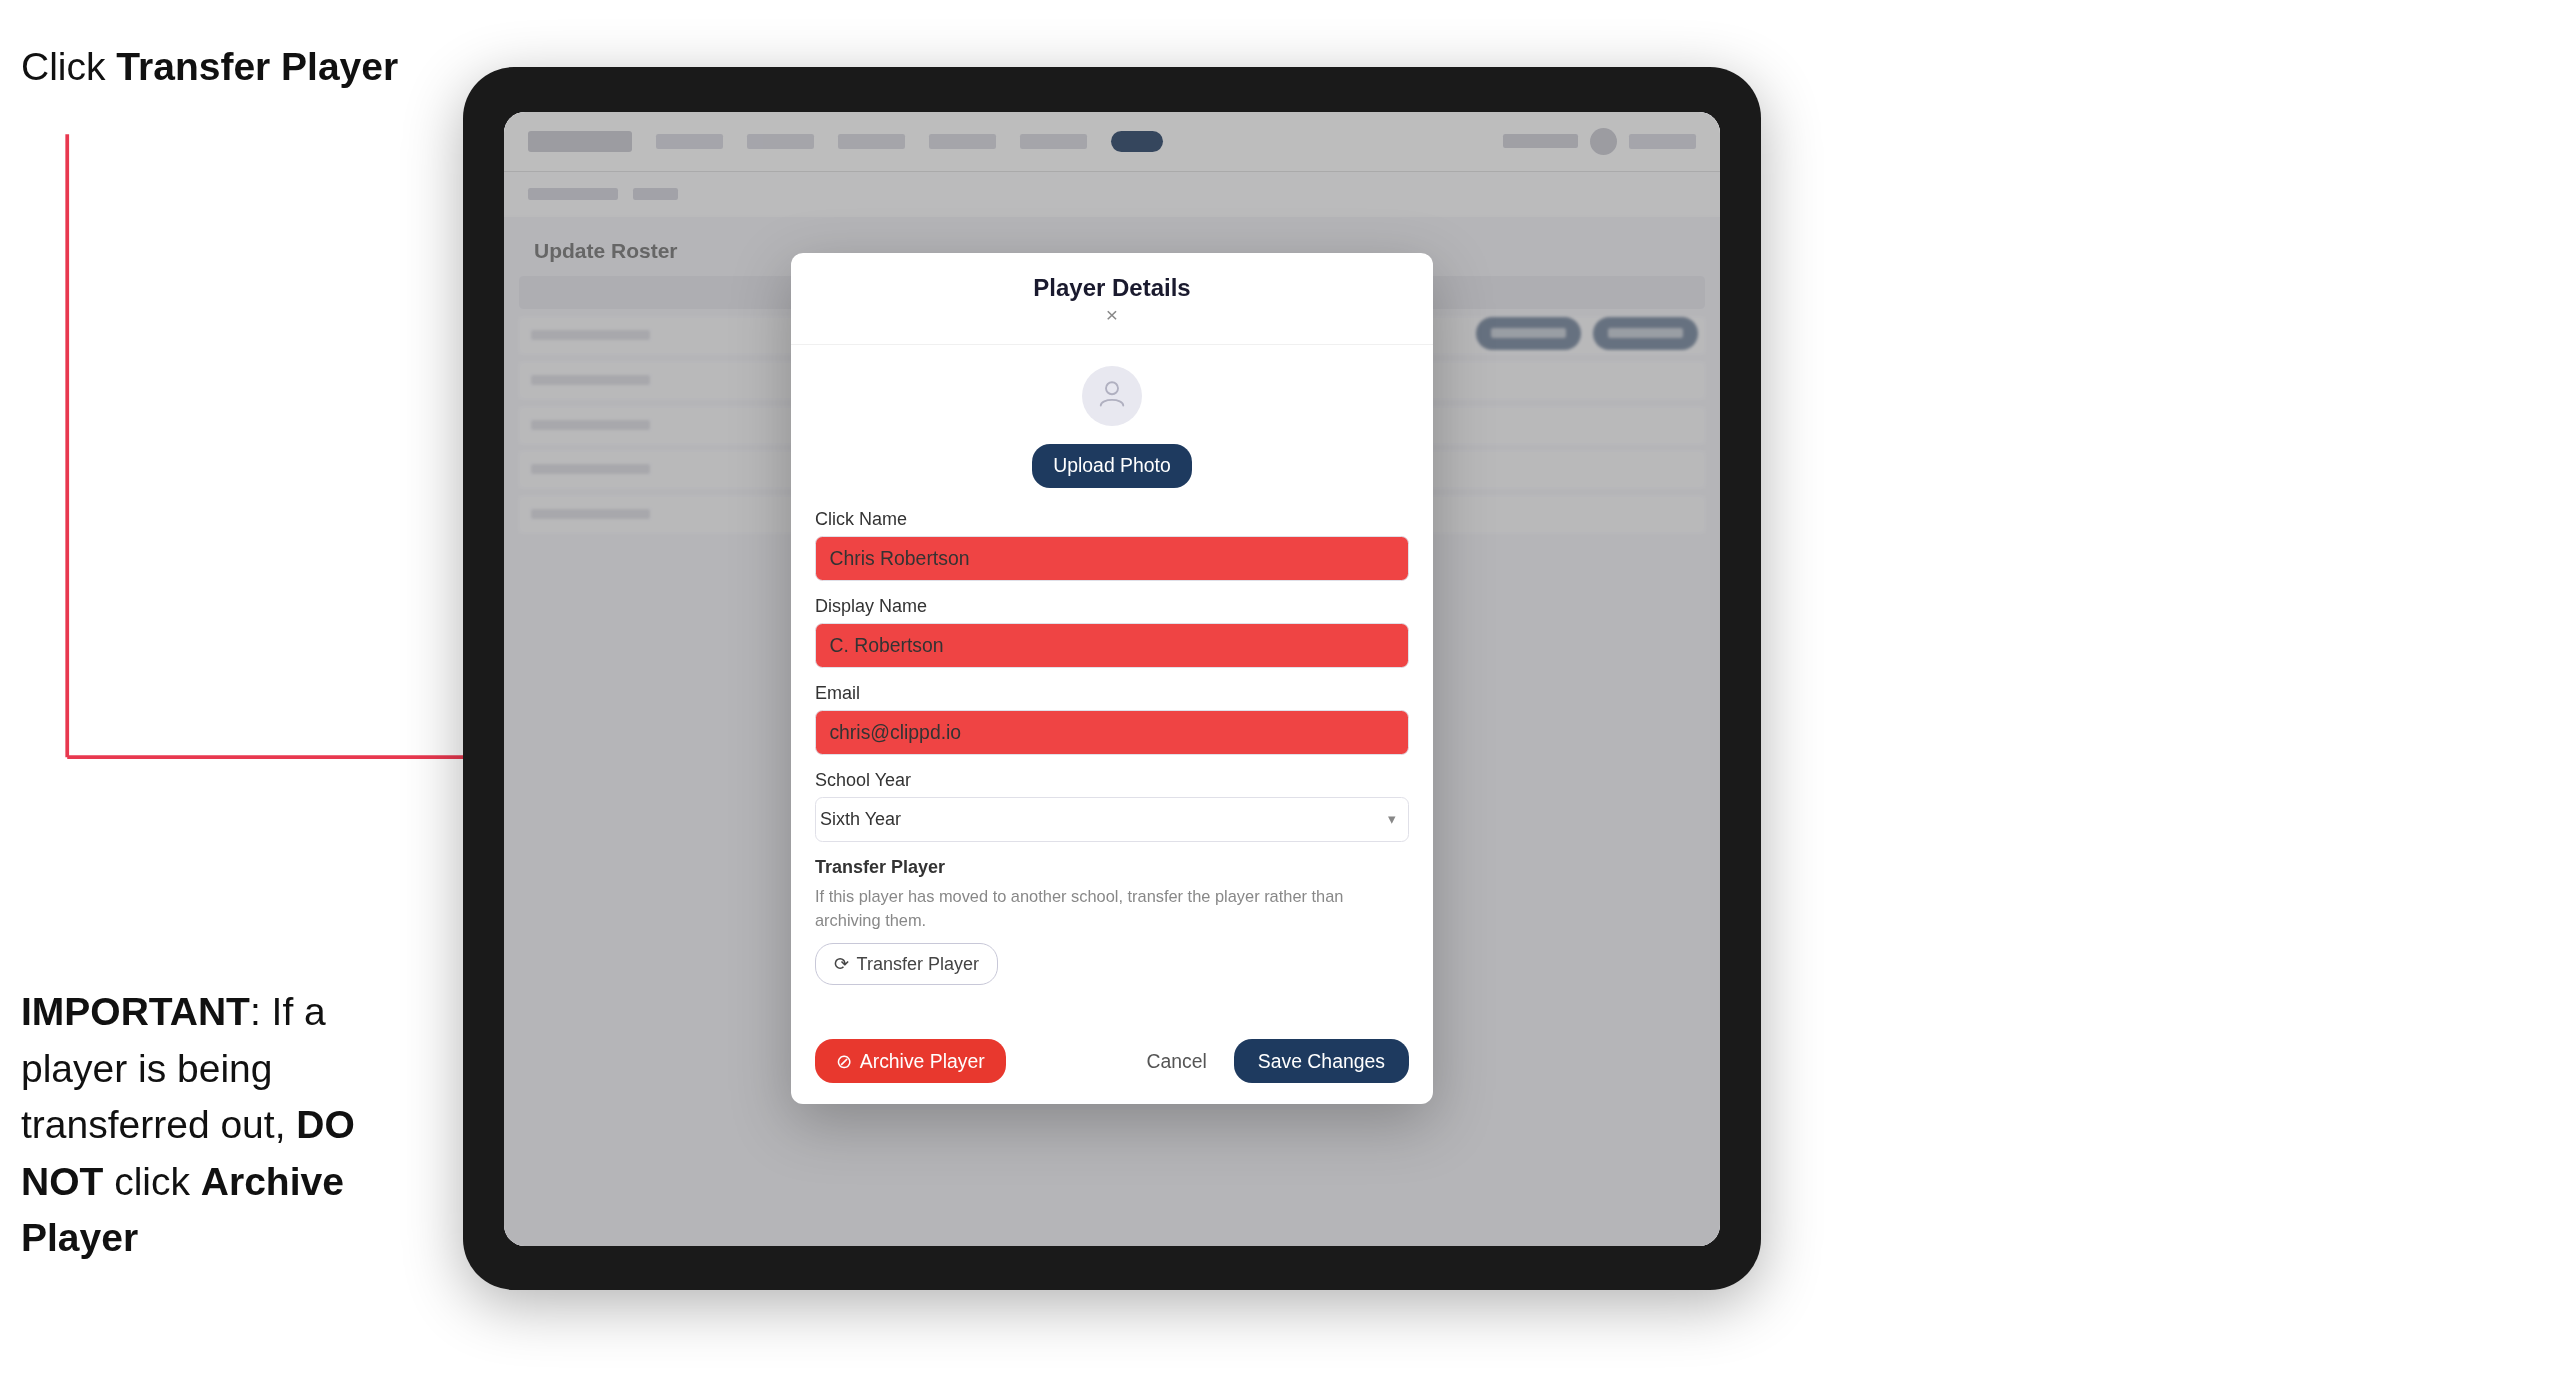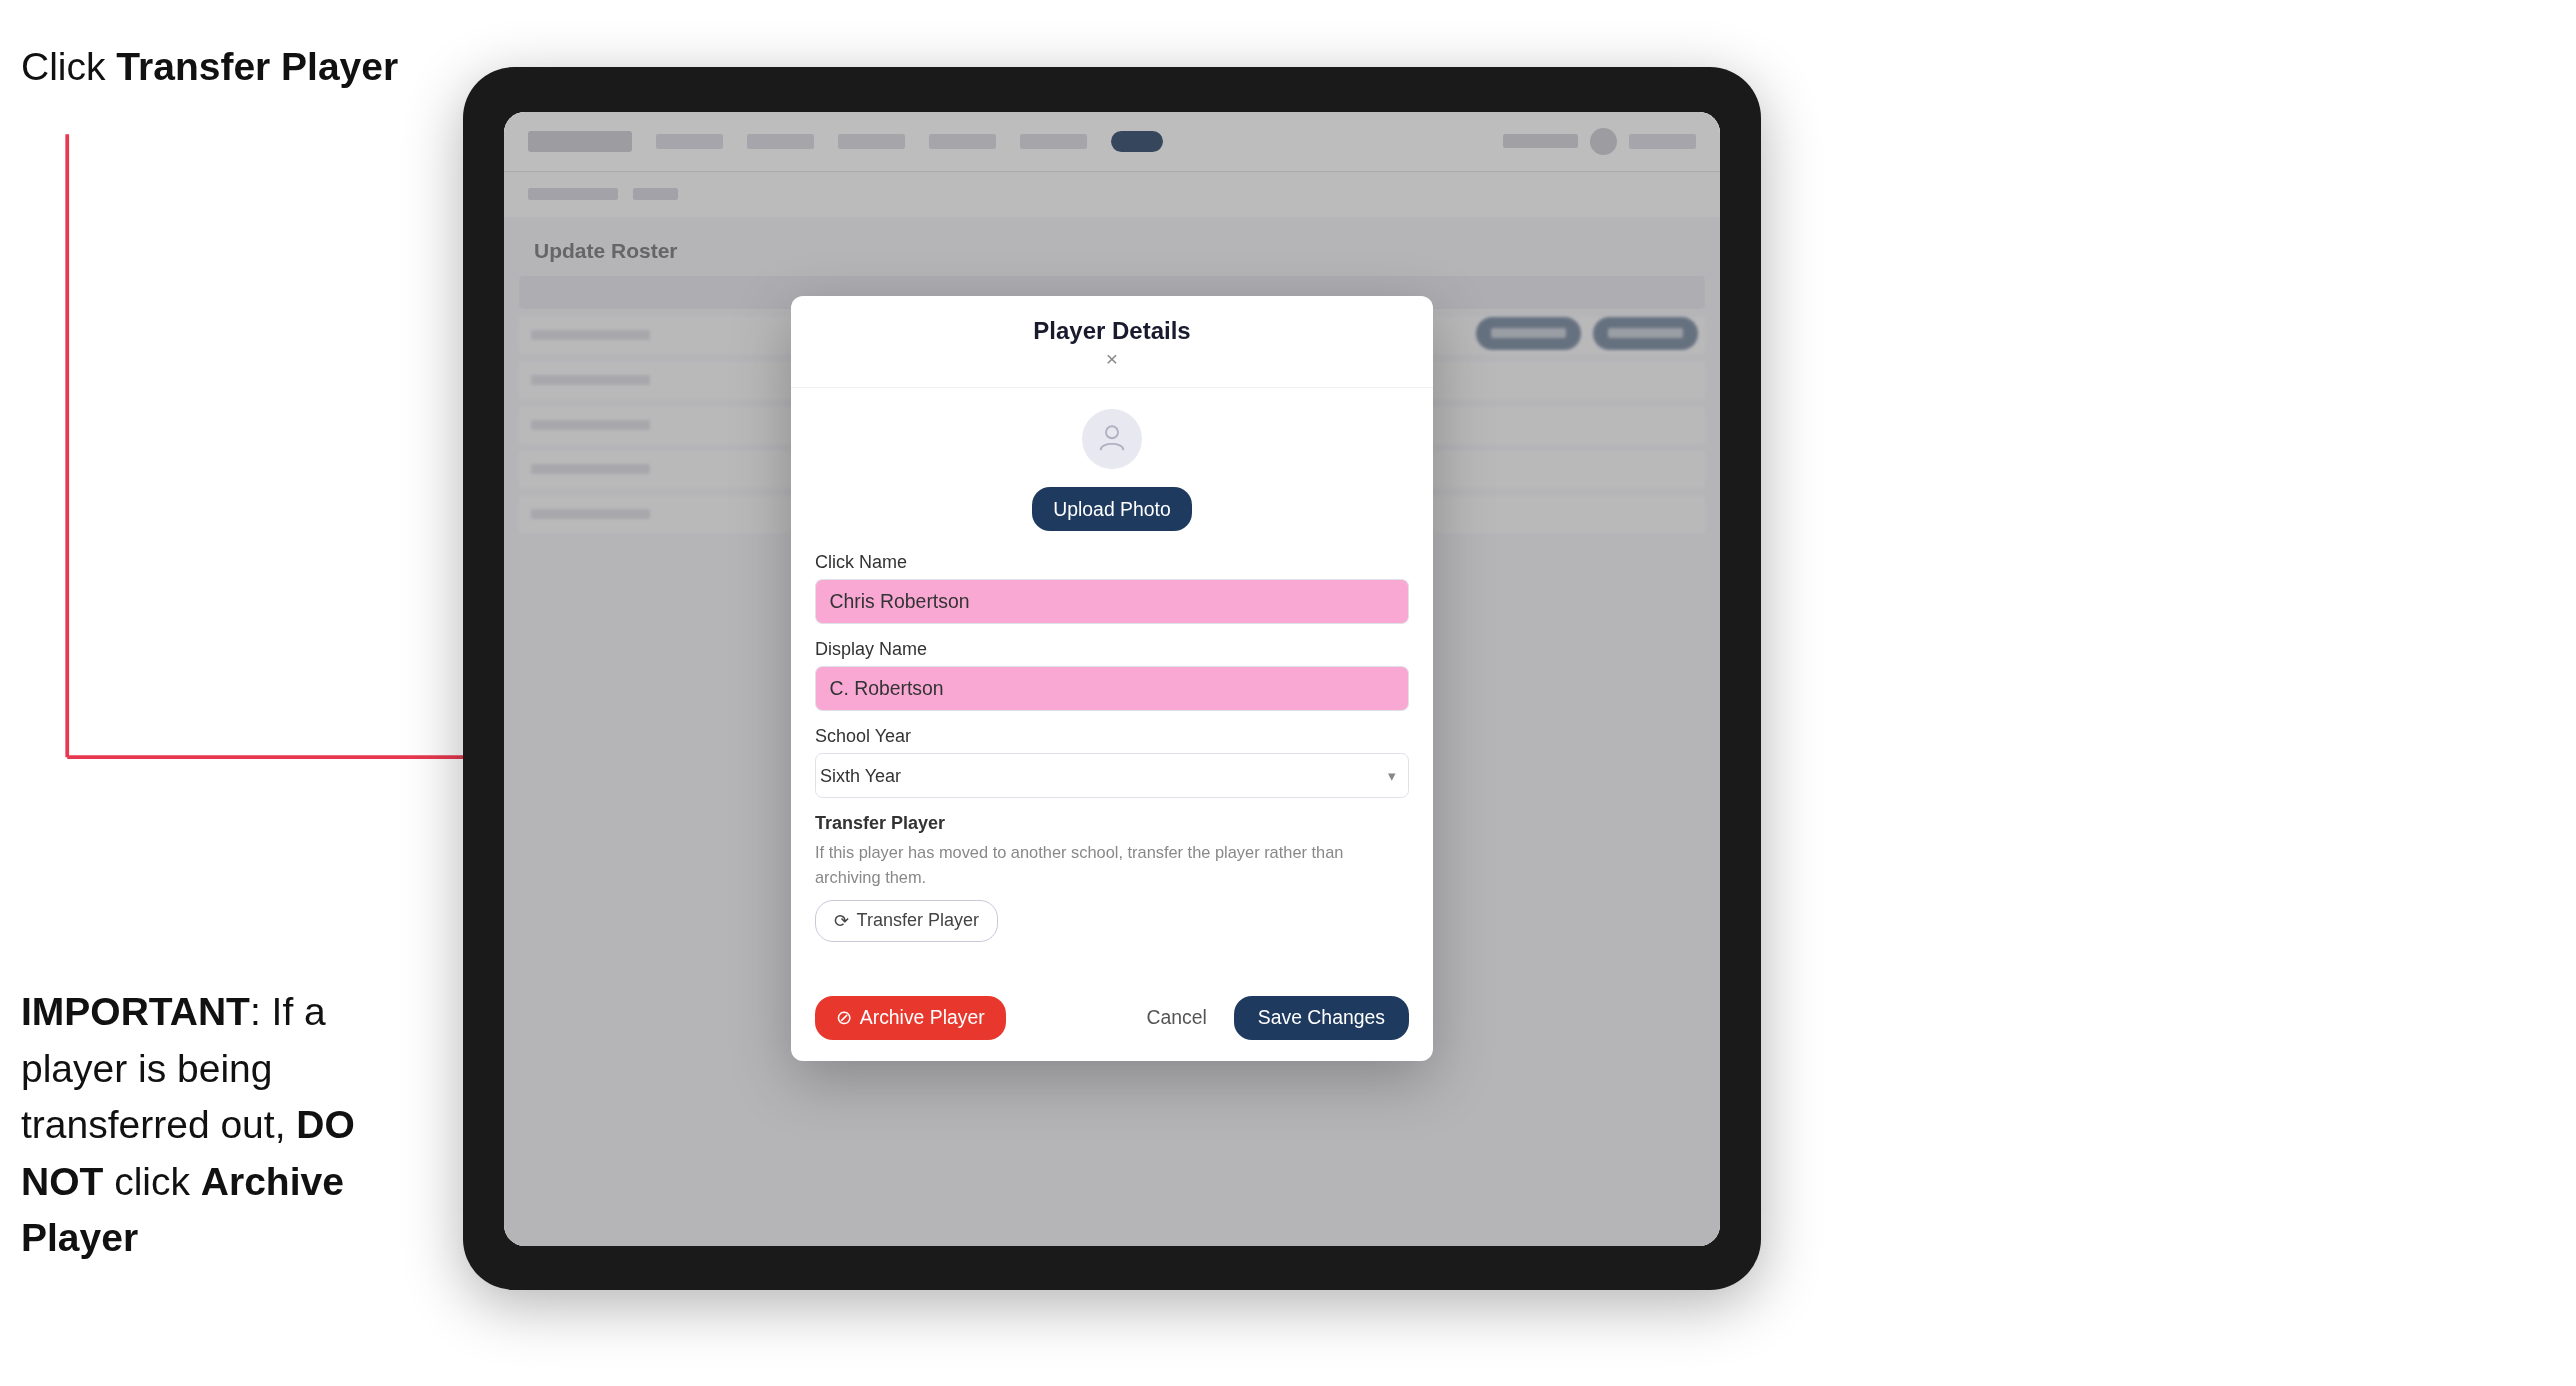--- a/index.html
+++ b/index.html
@@ -293,21 +293,21 @@
     }
 
     .form-input {
       width: 100%;
       height: 45px;
       border: 1.1px solid #e0e0e8;
       border-radius: 7.5px;
       padding: 0 13.4px;
       font-size: 19.4px;
       color: #333;
-      background: #f9a8d4;
+      background: #ef4444;
       outline: none;
     }
 
     .form-select {
       width: 100%;
       height: 45px;
       border: 1.1px solid #e0e0e8;
       border-radius: 7.5px;
       padding: 0 4px;
       font-size: 18px;
@@ -533,20 +533,24 @@
           <div class="form-group">
             <label class="form-label">Click Name</label>
             <input class="form-input" type="text" value="Chris Robertson" style="">
           </div>
 
           <div class="form-group">
             <label class="form-label">Display Name</label>
             <input class="form-input" type="text" value="C. Robertson" style="">
           </div>
 
+          <div class="form-group">
+            <label class="form-label">Email</label>
+            <input class="form-input" type="email" value="chris@clippd.io" style="">
+          </div>
 
           <div class="form-group">
             <label class="form-label">School Year</label>
             <div class="select-wrapper">
               <select class="form-select">
                 <option>First Year</option>
                 <option>Second Year</option>
                 <option>Third Year</option>
                 <option>Fourth Year</option>
                 <option>Fifth Year</option>

